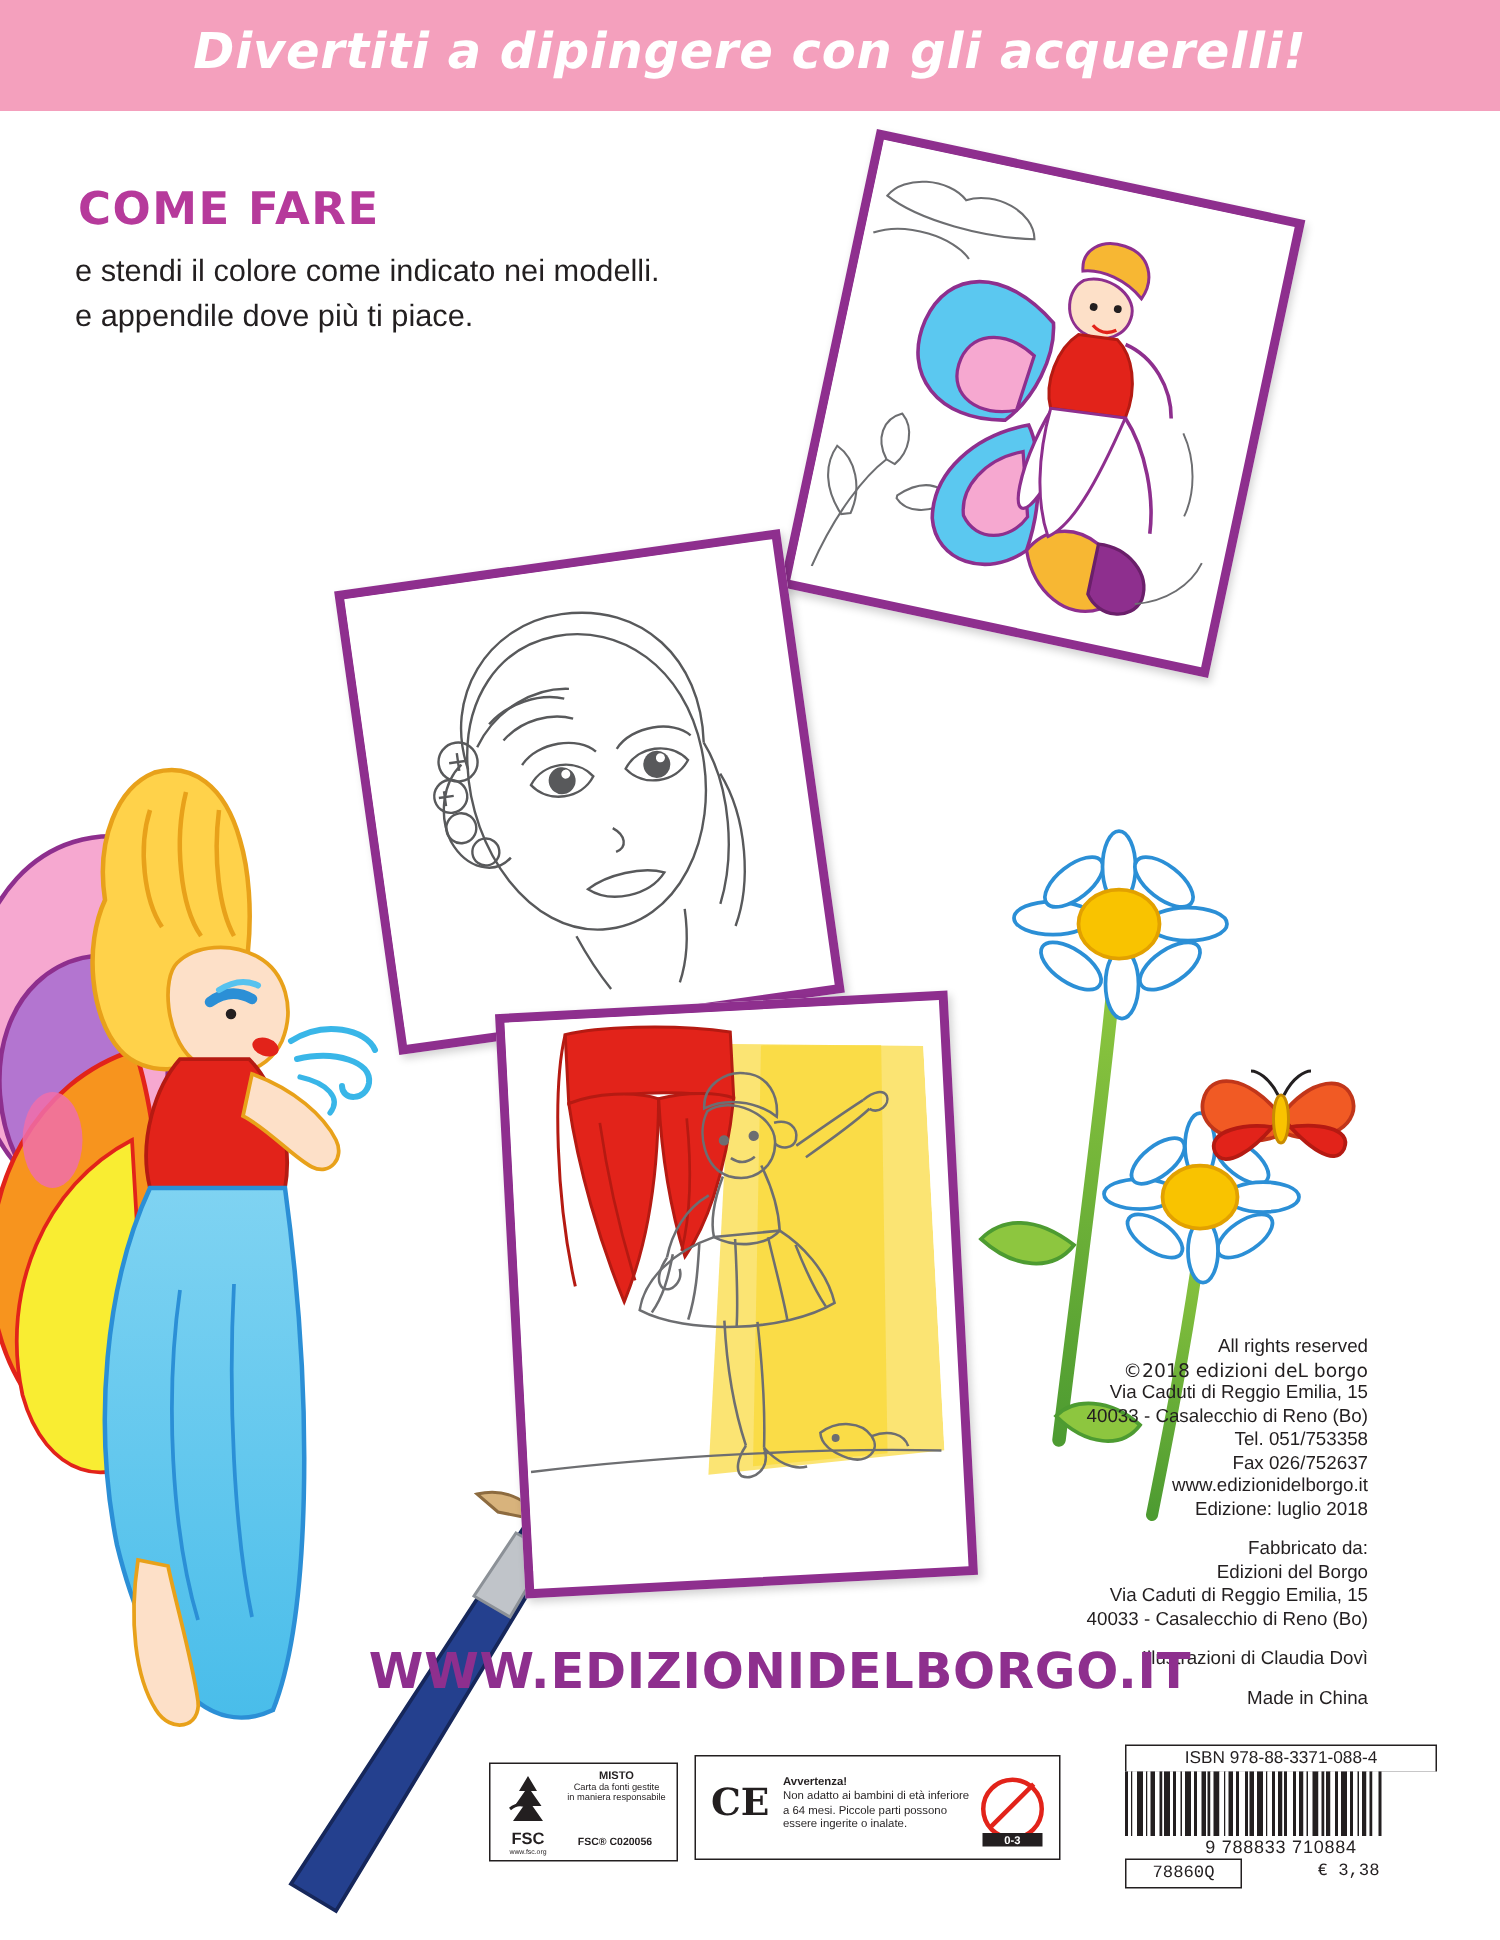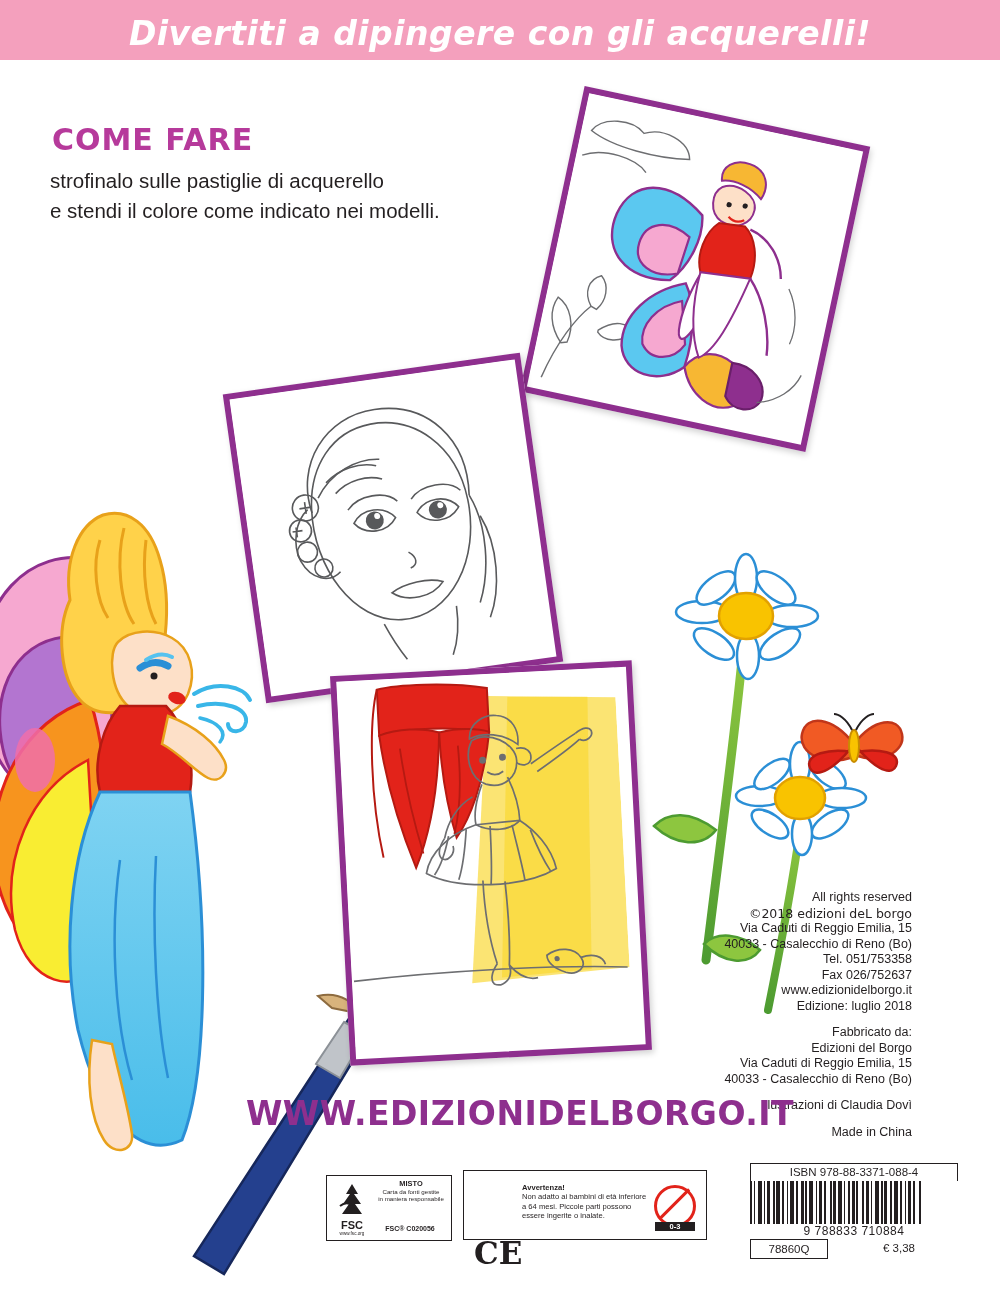--- a/index.html
+++ b/index.html
@@ -4,21 +4,21 @@
 <style>
   html,body{margin:0;padding:0;}
   body{
     width:1000px;height:1293px;position:relative;overflow:hidden;
     background:#ffffff;
     font-family:"Liberation Sans", sans-serif;
     color:#231f20;
   }
   
   .banner{
-    position:absolute;left:0;top:0;width:1000px;height:60px;
+    position:absolute;left:0;top:0;width:1000px;height:74px;
     background:#f4a0bd;
   }
   .banner-text{
     position:absolute;left:0;top:14px;width:1000px;text-align:center;
     font-family:"DejaVu Sans", sans-serif;
     font-style:italic;font-weight:bold;font-size:33px;color:#ffffff;
     letter-spacing:.5px;
   }
   
   .how-title{
@@ -85,21 +85,21 @@
   .fsc .code{
     position:absolute;left:44px;top:49px;width:78px;text-align:center;
     font-size:7px;font-weight:bold;
   }
   .warn{
     position:absolute;left:463px;top:1170px;width:242px;height:68px;
     border:1.6px solid #231f20;
   }
   .ce{
     position:absolute;left:10px;top:16px;
-    font-family:"DejaVu Serif", serif;font-weight:bold;font-size:31px;margin-top:48px;
+    font-family:"DejaVu Serif", serif;font-weight:bold;font-size:25px;
   }
   .warn-txt{
     position:absolute;left:58px;top:12px;width:128px;
     font-size:7.6px;line-height:9.4px;
   }
   .warn-txt .b{font-weight:bold;}
   .nosign{
     position:absolute;left:190px;top:14px;width:42px;height:42px;
   }
   .nosign .ring{
@@ -125,21 +125,21 @@
   .bars{
     position:absolute;left:0;top:18px;width:208px;height:43px;
     display:flex;align-items:flex-end;background:#fff;
   }
   .bars i{display:block;background:#231f20;height:100%;}
   .isbn-num{
     position:absolute;left:0;top:61px;width:208px;
     font-size:12px;letter-spacing:.5px;text-align:center;
   }
   .isbn-bot{
-    position:absolute;left:0;top:76px;width:208px;display:flex;
+    position:absolute;left:0;top:76px;width:208px;display:flex;font-family:Liberation Mono, monospace;
   }
   .isbn-bot .c{
     border:1.4px solid #231f20;height:18px;line-height:18px;font-size:11.5px;
     text-align:center;background:#fff;
   }
   .isbn-bot .c1{width:76px;}
   .isbn-bot .c2{width:86px;margin-left:28px;border:none;}
 </style>
 </head>
 <body>
@@ -243,22 +243,22 @@
     <path d="M0 0 C20 -26 44 -28 48 -10 C52 8 26 20 4 12Z" fill="#f15a24" stroke="#c1361a" stroke-width="2.5"></path>
     <path d="M0 0 C18 22 36 34 42 22 C48 8 24 4 2 8Z" fill="#e2231a" stroke="#b51a12" stroke-width="2.5"></path>
     <ellipse cx="0" cy="2" rx="5" ry="16" fill="#f9c300" stroke="#c98c00" stroke-width="2"></ellipse>
     <path d="M-2 -14 C-8 -26 -16 -30 -20 -30" fill="none" stroke="#231f20" stroke-width="2"></path>
     <path d="M2 -14 C8 -26 16 -30 20 -30" fill="none" stroke="#231f20" stroke-width="2"></path>
   </g>
 </svg>
 
 <div class="how-title">COME FARE</div>
 <div class="how-body">
-  <div>strofinalo sulle pastiglie di acquerello</div>
   <div>e stendi il colore come indicato nei modelli.</div>
+  <div>e appendile dove più ti piace.</div>
 </div>
 
 <div class="card" id="card-fairy">
   <svg width="268" height="288" viewBox="0 0 268 288">
     <rect width="268" height="288" fill="#ffffff"></rect>
 
     <path d="M10 36 C18 20 48 16 62 28 C80 18 108 26 112 44 C80 50 34 48 10 36Z" fill="none" stroke="#6d6e71" stroke-width="1.4"></path>
     <path d="M6 62 C26 50 60 54 72 66" fill="none" stroke="#6d6e71" stroke-width="1.4"></path>
 
     <path d="M12 288 C20 250 34 222 46 208" fill="none" stroke="#6d6e71" stroke-width="1.4"></path>

